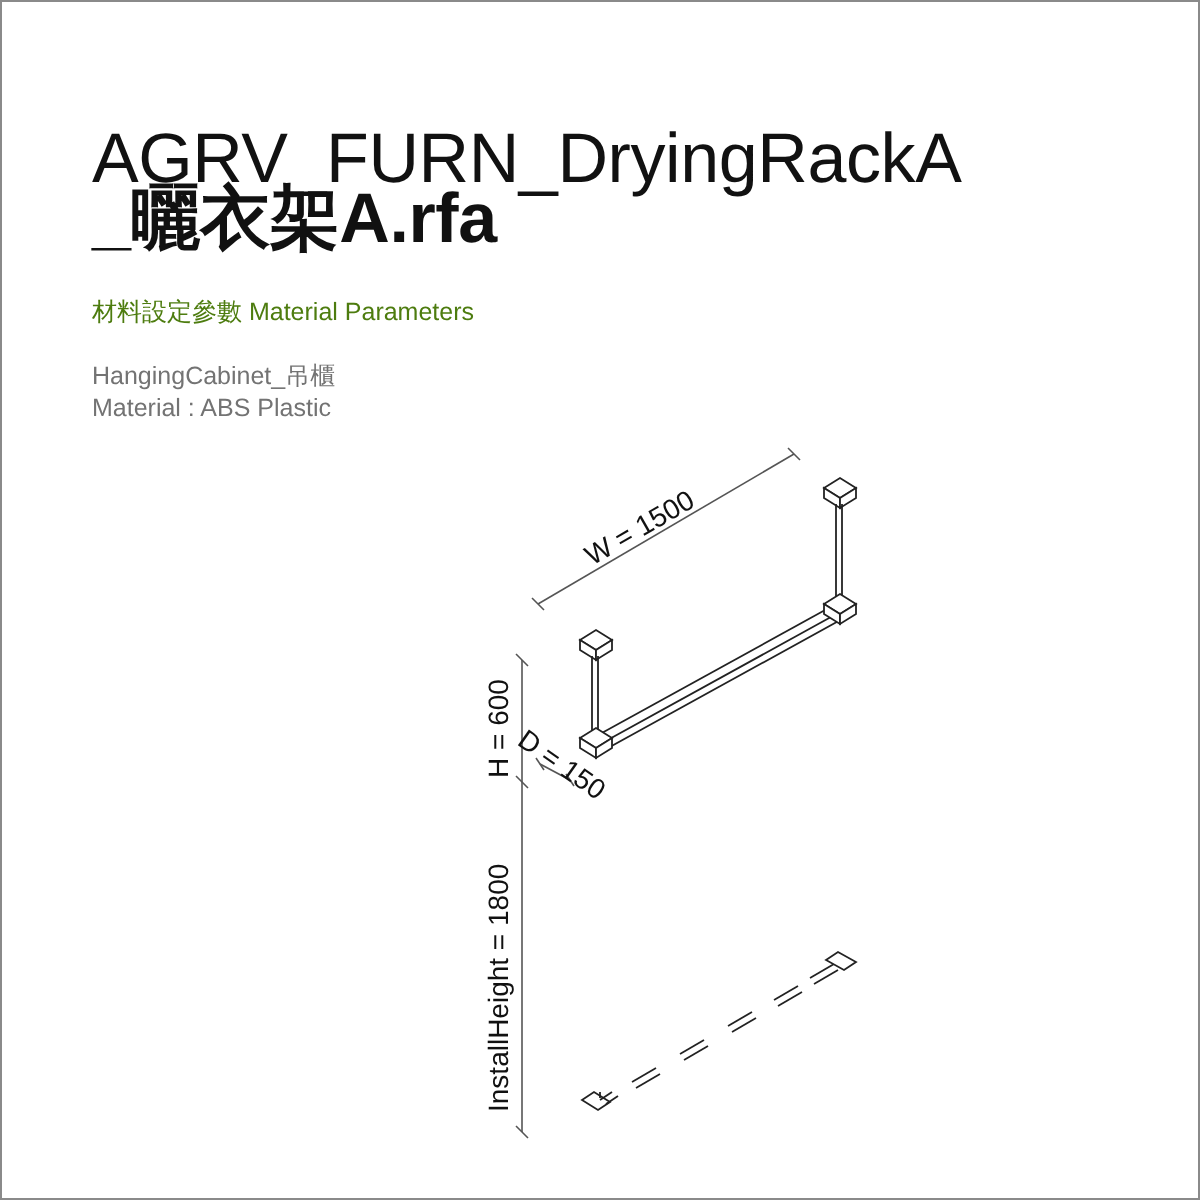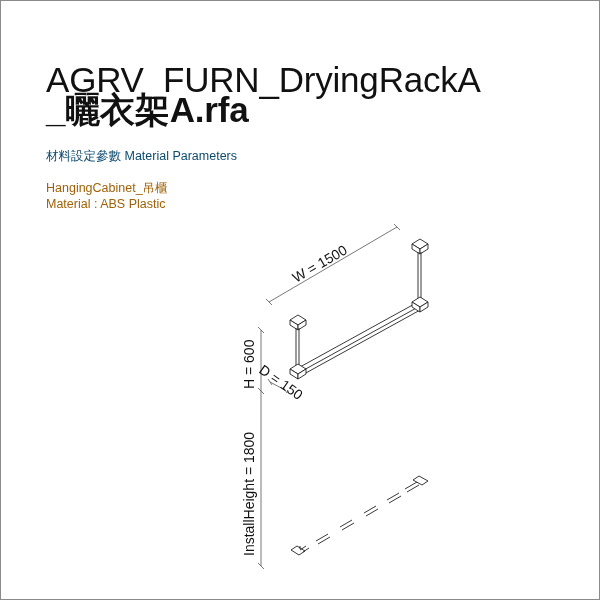--- a/index.html
+++ b/index.html
@@ -1,22 +1,22 @@
 <!DOCTYPE html>
 <html><head>
   <meta charset="utf-8">
   <style>
     html, body { margin: 0; padding: 0; background: #ffffff; }
     body { width: 600px; height: 600px; position: relative; overflow: hidden; font-family: "Liberation Sans", "DejaVu Sans", sans-serif; color: #111; }
     .frame { position: absolute; left: 0; top: 0; width: 598px; height: 598px; border: 1px solid #8a8a8a; }
     .title { position: absolute; left: 46px; font-size: 35px; line-height: 40px; color: #111; letter-spacing: -0.2px; white-space: nowrap; }
     .title.l1 { top: 60px; }
     .title.l2 { top: 90px; font-weight: bold; }
-    .subtitle { position: absolute; left: 46px; top: 148px; font-size: 12.5px; color: #0c4a6e; white-space: nowrap; }
-    .info { position: absolute; left: 46px; font-size: 12.5px; color: #a16207; white-space: nowrap; }
+    .subtitle { position: absolute; left: 46px; top: 148px; font-size: 12.5px; color: #4d7c0f; white-space: nowrap; }
+    .info { position: absolute; left: 46px; font-size: 12.5px; color: #737373; white-space: nowrap; }
     .info.a { top: 180px; }
     .info.b { top: 197px; }
     svg.drawing { position: absolute; left: 0; top: 0; }
     .dimtxt { font-family: "Liberation Sans", "DejaVu Sans", sans-serif; font-size: 14px; fill: #111; }
   </style>
 </head>
 <body>
 
 <div class="frame"></div>
 

